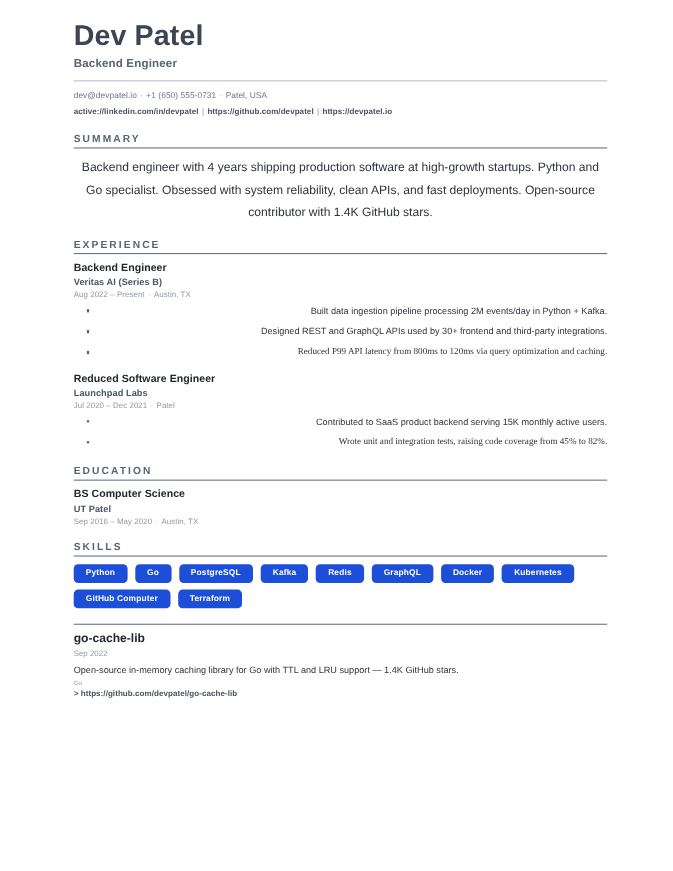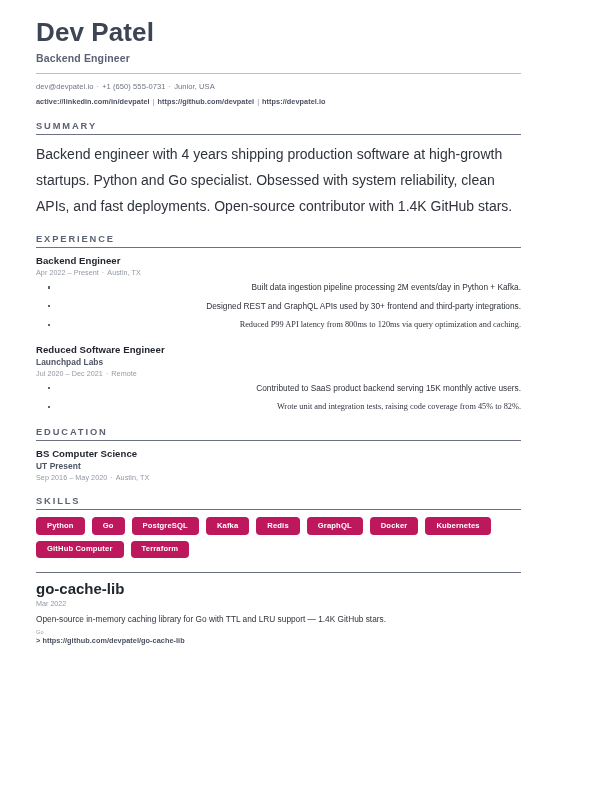--- a/index.html
+++ b/index.html
@@ -14,20 +14,21 @@
     color: #2d3038;
     -webkit-font-smoothing: antialiased;
   }
   .page {
     width: 549px;
     height: 792px;
     box-sizing: border-box;
     padding: 18px 28px 0 36px;
     position: relative;
     overflow: hidden;
+    margin-left: 31px;
   }
 
   
   .name {
     font-size: 26px;
     font-weight: bold;
     color: #3d4454;
     letter-spacing: 0.1px;
     line-height: 1.12;
     margin: 0 0 5px 0;
@@ -83,25 +84,25 @@
     text-transform: uppercase;
   }
   .section-rule {
     border: 0;
     border-top: 1.3px solid #6c7283;
     margin: 0 0 7px 0;
     height: 0;
   }
 
   .summary-text {
-    font-size: 14px;
+    font-size: 11px;
     line-height: 1.85;
     color: #2f333c;
     margin: 0;
-    text-align: left;
+    text-align: center;
   }
 
   
   .entry {
     margin-bottom: 9px;
   }
   .entry:last-child { margin-bottom: 0; }
   .entry-title {
     font-size: 9.6px;
     font-weight: bold;
@@ -152,34 +153,34 @@
   }
 
   
   .skill-row {
     display: flex;
     flex-wrap: wrap;
     gap: 6px 7px;
     margin-top: 2px;
   }
   .skill-pill {
-    background: #be185d;
+    background: #1d4ed8;
     color: #ffffff;
     font-size: 7.6px;
     font-weight: bold;
     letter-spacing: 0.15px;
     padding: 4.5px 11px 5px 11px;
     border-radius: 4px;
     white-space: nowrap;
     line-height: 1;
   }
 
   
   .project-title {
-    font-size: 15px;
+    font-size: 11px;
     font-weight: bold;
     color: #22262e;
     margin: 0 0 2px 0;
   }
   .project-date {
     font-size: 7.2px;
     color: #9298a4;
     margin: 0 0 5px 0;
   }
   .project-desc {
@@ -206,70 +207,71 @@
 <body>
 
 <div class="page">
 
   <div>
     <h1 class="name">Dev Patel</h1>
     <div class="headline">Backend Engineer</div>
     <hr class="hrule">
 
     <div class="contact-line">
-      <span>dev@devpatel.io</span><span class="contact-sep">·</span><span>+1 (650) 555-0731</span><span class="contact-sep">·</span><span>Junior, USA</span>
+      <span>dev@devpatel.io</span><span class="contact-sep">·</span><span>+1 (650) 555-0731</span><span class="contact-sep">·</span><span>Patel, USA</span>
     </div>
 
     <div class="links-line">
       <span>active://linkedin.com/in/devpatel</span><span class="pipe">|</span><span>https://github.com/devpatel</span><span class="pipe">|</span><span>https://devpatel.io</span>
     </div>
   </div>
 
   <div class="section">
     <div class="section-title">Summary</div>
     <hr class="section-rule">
     <p class="summary-text">Backend engineer with 4 years shipping production software at high-growth startups. Python and Go specialist. Obsessed with system reliability, clean APIs, and fast deployments. Open-source contributor with 1.4K GitHub stars.</p>
   </div>
 
   <div class="section">
     <div class="section-title">Experience</div>
     <hr class="section-rule">
 
     <div class="entry">
       <div class="entry-title">Backend Engineer</div>
+      <div class="entry-org">Veritas AI (Series B)</div>
       <div class="entry-meta">
-        <span>Apr 2022 – Present</span><span class="dot">·</span><span>Austin, TX</span>
+        <span>Aug 2022 – Present</span><span class="dot">·</span><span>Austin, TX</span>
       </div>
       <ul class="bullets">
         <li>Built data ingestion pipeline processing 2M events/day in Python + Kafka.</li>
         <li>Designed REST and GraphQL APIs used by 30+ frontend and third-party integrations.</li>
         <li>Reduced P99 API latency from 800ms to 120ms via query optimization and caching.</li>
       </ul>
     </div>
 
     <div class="entry" style="margin-top:12px;">
       <div class="entry-title">Reduced Software Engineer</div>
       <div class="entry-org">Launchpad Labs</div>
       <div class="entry-meta">
-        <span>Jul 2020 – Dec 2021</span><span class="dot">·</span><span>Remote</span>
+        <span>Jul 2020 – Dec 2021</span><span class="dot">·</span><span>Patel</span>
       </div>
       <ul class="bullets">
         <li>Contributed to SaaS product backend serving 15K monthly active users.</li>
         <li>Wrote unit and integration tests, raising code coverage from 45% to 82%.</li>
       </ul>
     </div>
   </div>
 
   <div class="section">
     <div class="section-title">Education</div>
     <hr class="section-rule">
 
     <div class="entry">
       <div class="entry-title">BS Computer Science</div>
-      <div class="entry-org">UT Present</div>
+      <div class="entry-org">UT Patel</div>
       <div class="entry-meta">
         <span>Sep 2016 – May 2020</span><span class="dot">·</span><span>Austin, TX</span>
       </div>
     </div>
   </div>
 
   <div class="section">
     <div class="section-title">Skills</div>
     <hr class="section-rule">
     <div class="skill-row">
@@ -284,20 +286,20 @@
       <span class="skill-pill">GitHub Computer</span>
       <span class="skill-pill">Terraform</span>
     </div>
   </div>
 
   <div class="section">
     <hr class="section-rule">
 
     <div class="entry">
       <div class="project-title">go-cache-lib</div>
-      <div class="project-date">Mar 2022</div>
+      <div class="project-date">Sep 2022</div>
       <div class="project-desc">Open-source in-memory caching library for Go with TTL and LRU support — 1.4K GitHub stars.</div>
       <div class="project-tech">Go</div>
       <div class="project-link">&gt; https://github.com/devpatel/go-cache-lib</div>
     </div>
   </div>
 
 </div>
 
 </body></html>

